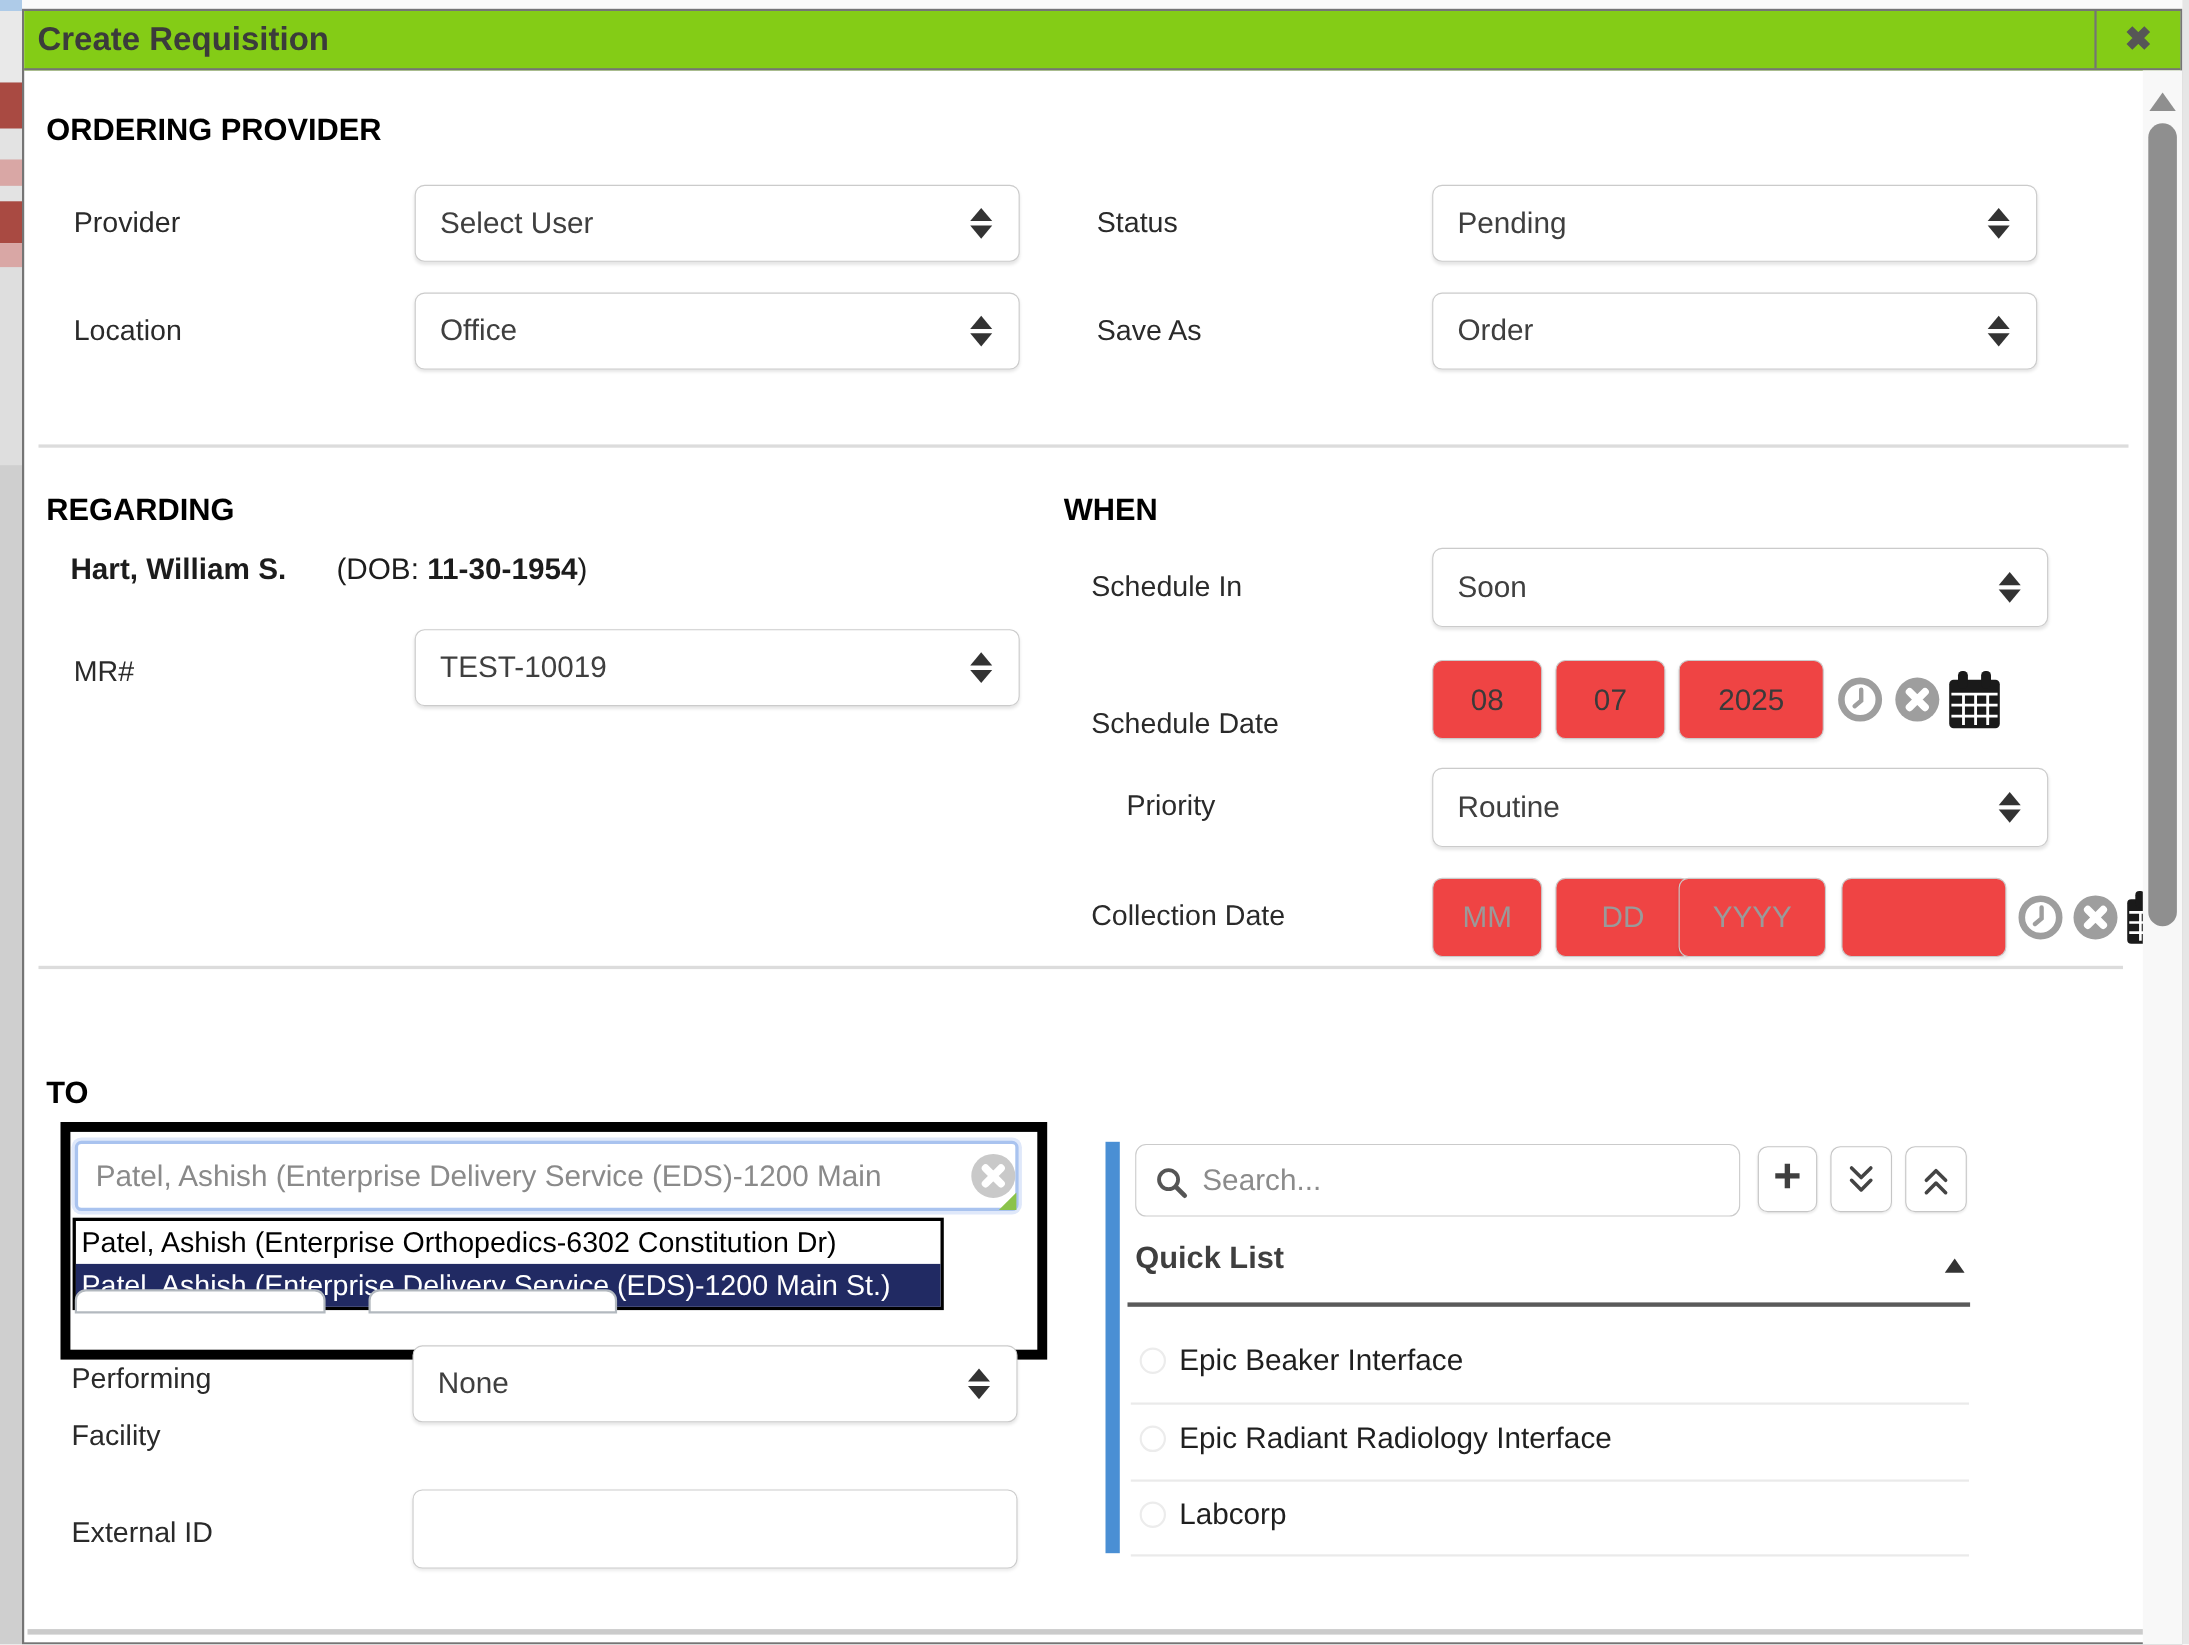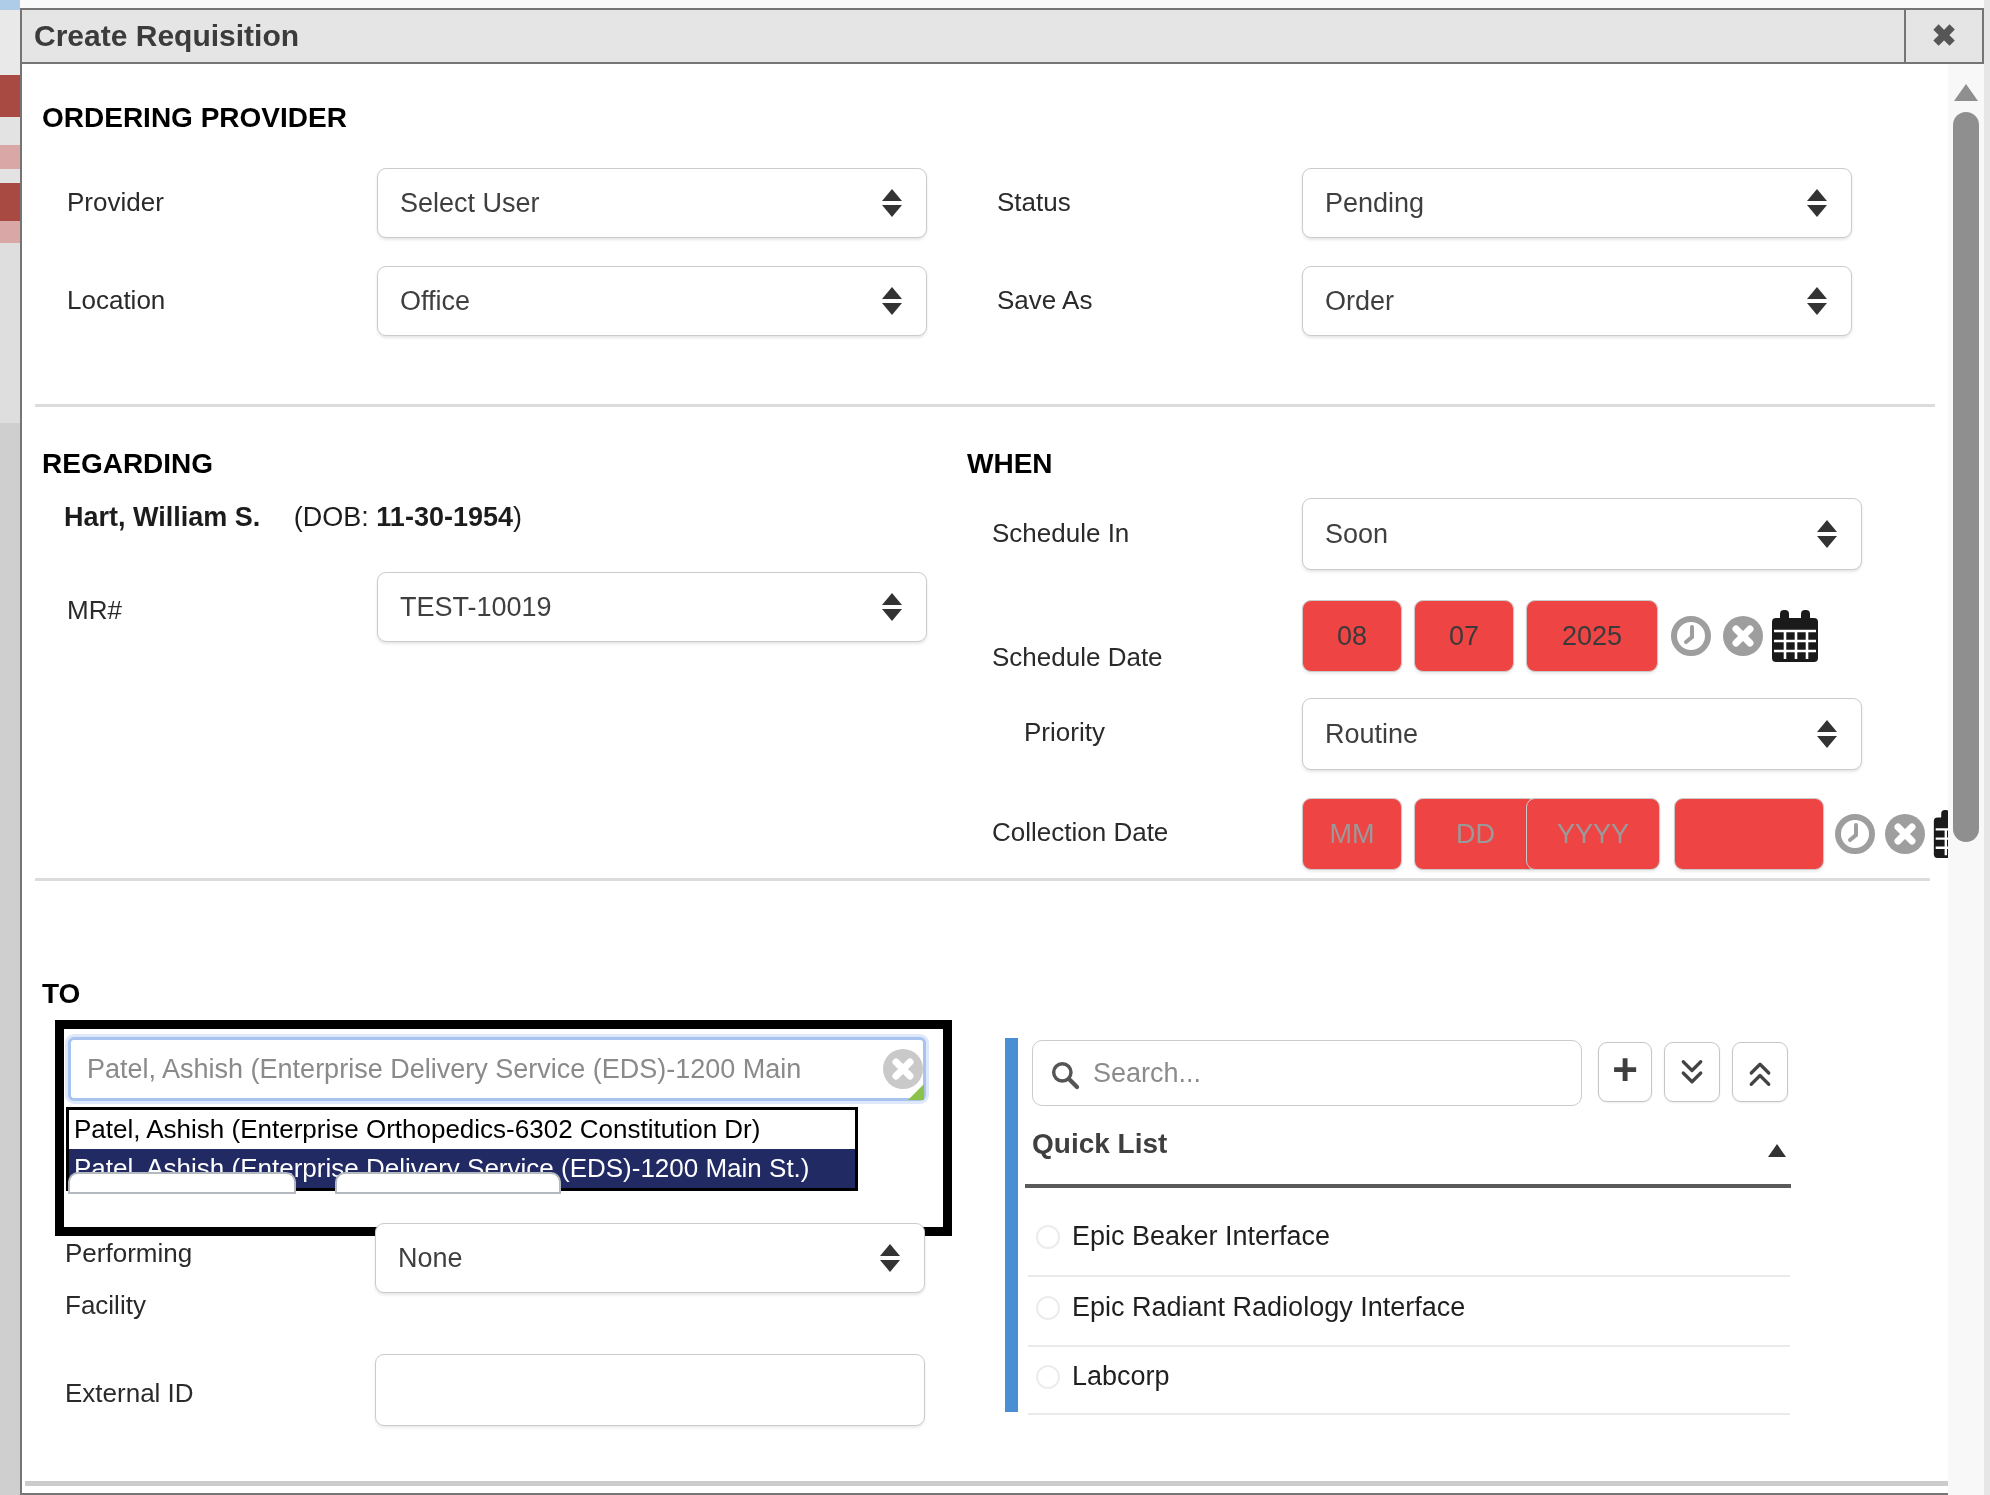--- a/index.html
+++ b/index.html
@@ -8,21 +8,21 @@
   #screen{position:relative;width:1990px;height:1495px;}
   .abs{position:absolute;}
 
   
   .backdrop{left:0;top:0;width:20px;height:1495px;background:#d9d9d9;}
   .bd{position:absolute;left:0;width:20px;}
 
   
   .modal{left:20px;top:8px;width:1964px;height:1487px;background:#fff;
          border:2px solid #757575;box-sizing:border-box;}
-  .titlebar{position:absolute;left:0;top:0;right:0;height:52px;background:#e5e5e5;
+  .titlebar{position:absolute;left:0;top:0;right:0;height:52px;background:#84cc16;
             border-bottom:2px solid #757575;}
   .title{position:absolute;left:12px;top:0;line-height:52px;font-size:30px;
          font-weight:bold;color:#3b3b3b;}
   .closebox{position:absolute;right:0;top:0;width:76px;height:52px;
             border-left:2px solid #757575;text-align:center;line-height:52px;
             font-size:30px;font-weight:bold;color:#565656;cursor:pointer;}
 
   .heading{font-size:28px;font-weight:bold;color:#000;}
   .lbl{font-size:26px;color:#2a2a2a;}
 
@@ -146,21 +146,21 @@
       <span class="val">Order</span>
       <span class="spin"></span>
     </div>
 
     <div class="abs divider" style="left:13px;top:394px;width:1900px;"></div>
 
     <div class="abs heading" style="left:20px;top:438px;">REGARDING</div>
 
     <div class="abs" style="left:42px;top:492px;font-size:27px;color:#1c1c1c;">
       <span style="font-weight:bold;">Hart, William S.</span>
-      <span style="margin-left:26px;">(DOB: </span><span style="font-weight:bold;">11-30-1954</span><span>)</span>
+      <span style="margin-left:38px;">(DOB: </span><span style="font-weight:bold;">11-30-1954</span><span>)</span>
     </div>
 
     <div class="abs lbl" style="left:45px;top:585px;">MR#</div>
     <div class="abs sel" style="left:355px;top:562px;width:550px;height:70px;">
       <span class="val">TEST-10019</span>
       <span class="spin"></span>
     </div>
 
     <div class="abs heading" style="left:945px;top:438px;">WHEN</div>
 

